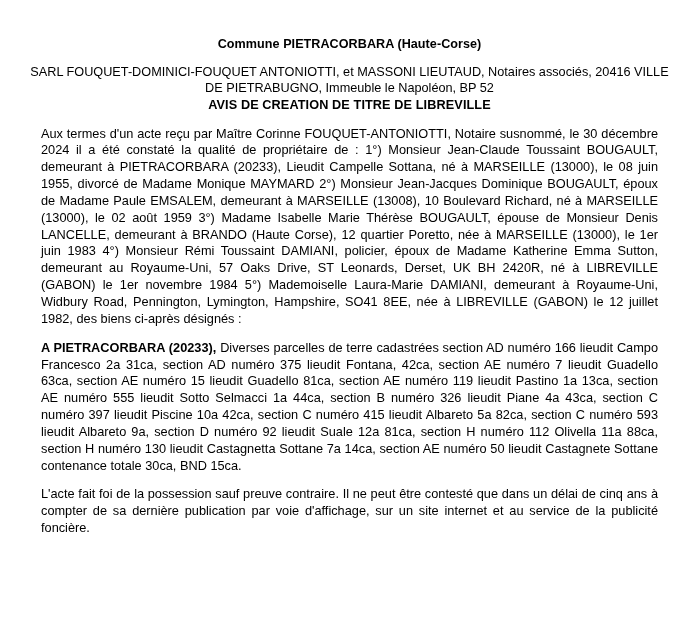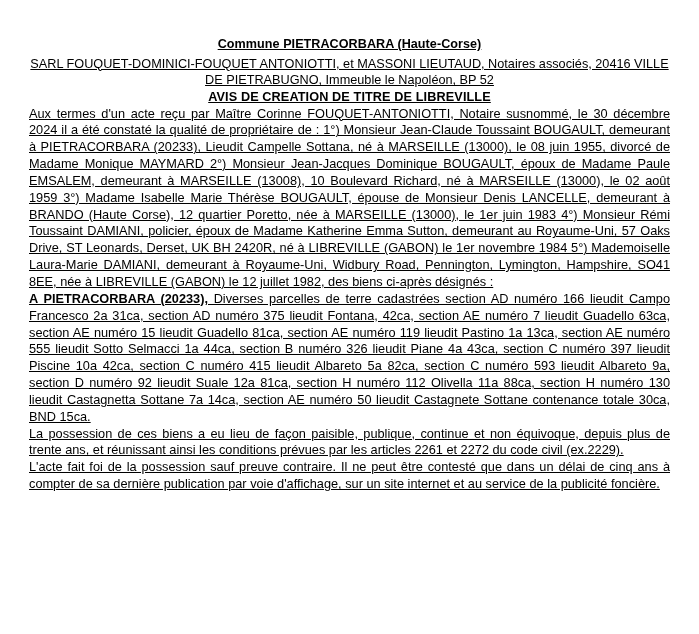--- a/index.html
+++ b/index.html
@@ -18,56 +18,55 @@
   .page {
     position: relative;
     width: 699px;
     height: 634px;
     box-sizing: border-box;
     padding: 36px 29px 0 29px;
     overflow: hidden;
   }
   .doc {
     width: 641px;
-    text-decoration: underline;
   }
   
   .hdr-title {
     text-align: center;
     font-size: 12.6px;
     font-weight: bold;
     line-height: 16.6px;
     letter-spacing: 0.05px;
   }
   .hdr-firm {
     text-align: center;
     font-size: 12.7px;
     font-weight: normal;
     line-height: 16.6px;
-    margin-top: 3px;
+    margin-top: 11px;
   }
   .hdr-email {
     text-align: center;
     font-size: 12.3px;
     line-height: 16.6px;
   }
   .hdr-notice {
     text-align: center;
     font-size: 12.7px;
     font-weight: bold;
     line-height: 16.8px;
     letter-spacing: 0.1px;
   }
   
   .para {
     text-align: justify;
     text-justify: inter-word;
     font-size: 12.75px;
     line-height: 16.85px;
-    margin: 0;
+    margin: 12px;
   }
   .para b, .lead {
     font-weight: bold;
   }
 </style>
 </head>
 <body>
 
 <div class="page">
   <div class="doc">
@@ -76,18 +75,17 @@
 
     <div class="hdr-firm">SARL FOUQUET-DOMINICI-FOUQUET ANTONIOTTI, et MASSONI LIEUTAUD, Notaires associés, 20416 VILLE DE PIETRABUGNO, Immeuble le Napoléon, BP 52</div>
 
 
     <div class="hdr-notice">AVIS DE CREATION DE TITRE DE LIBREVILLE</div>
 
     <p class="para">Aux termes d'un acte reçu par Maître Corinne FOUQUET-ANTONIOTTI, Notaire susnommé, le 30 décembre 2024 il a été constaté la qualité de propriétaire de : 1°) Monsieur Jean-Claude Toussaint BOUGAULT, demeurant à PIETRACORBARA (20233), Lieudit Campelle Sottana, né à MARSEILLE (13000), le 08 juin 1955, divorcé de Madame Monique MAYMARD 2°) Monsieur Jean-Jacques Dominique BOUGAULT, époux de Madame Paule EMSALEM, demeurant à MARSEILLE (13008), 10 Boulevard Richard, né à MARSEILLE (13000), le 02 août 1959 3°) Madame Isabelle Marie Thérèse BOUGAULT, épouse de Monsieur Denis LANCELLE, demeurant à BRANDO (Haute Corse), 12 quartier Poretto, née à MARSEILLE (13000), le 1er juin 1983 4°) Monsieur Rémi Toussaint DAMIANI, policier, époux de Madame Katherine Emma Sutton, demeurant au Royaume-Uni, 57 Oaks Drive, ST Leonards, Derset, UK BH 2420R, né à LIBREVILLE (GABON) le 1er novembre 1984 5°) Mademoiselle Laura-Marie DAMIANI, demeurant à Royaume-Uni, Widbury Road, Pennington, Lymington, Hampshire, SO41 8EE, née à LIBREVILLE (GABON) le  12 juillet 1982, des biens ci-après désignés :</p>
 
     <p class="para"><span class="lead">A PIETRACORBARA (20233),</span><span> Diverses parcelles de terre cadastrées section AD numéro 166 lieudit Campo Francesco 2a 31ca, section AD numéro 375 lieudit Fontana, 42ca, section AE numéro 7 lieudit Guadello 63ca, section AE numéro 15 lieudit Guadello 81ca, section AE numéro 119 lieudit Pastino 1a 13ca, section AE numéro 555 lieudit Sotto Selmacci 1a 44ca, section B numéro 326 lieudit Piane 4a 43ca, section C numéro 397 lieudit Piscine 10a 42ca, section C numéro 415 lieudit Albareto 5a 82ca, section C numéro 593 lieudit Albareto 9a, section D numéro 92 lieudit Suale 12a 81ca, section H numéro 112 Olivella 11a 88ca, section H numéro 130 lieudit Castagnetta Sottane 7a 14ca, section AE numéro 50 lieudit Castagnete Sottane contenance totale 30ca, BND 15ca.</span></p>
 
-    <p class="para">La possession de ces biens a eu lieu de façon paisible, publique, continue et non équivoque, depuis plus de trente ans, et réunissant ainsi les conditions prévues par les articles 2261 et 2272 du code civil (ex.2229).</p>
 
     <p class="para">L'acte fait foi de la possession sauf preuve contraire. Il ne peut être contesté que dans un délai de cinq ans à compter de sa dernière publication par voie d'affichage, sur un site internet et au service de la publicité foncière.</p>
 
   </div>
 </div>
 
 </body></html>

